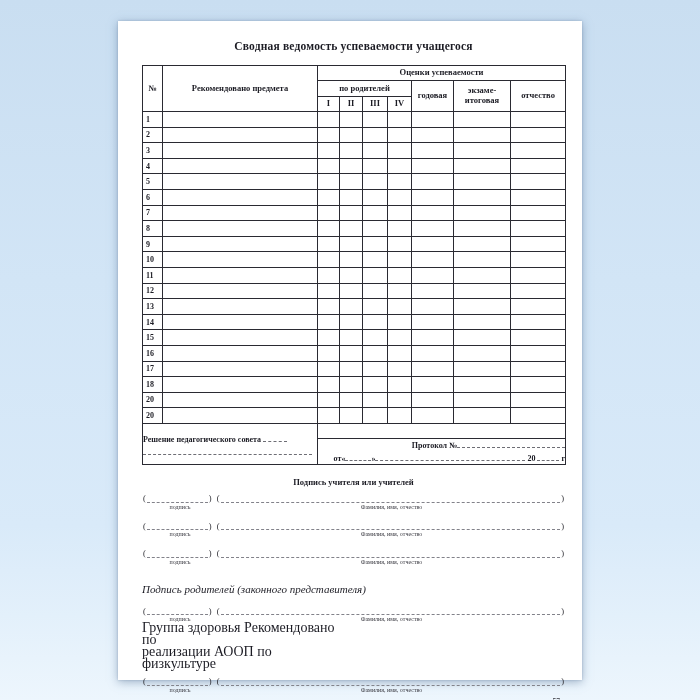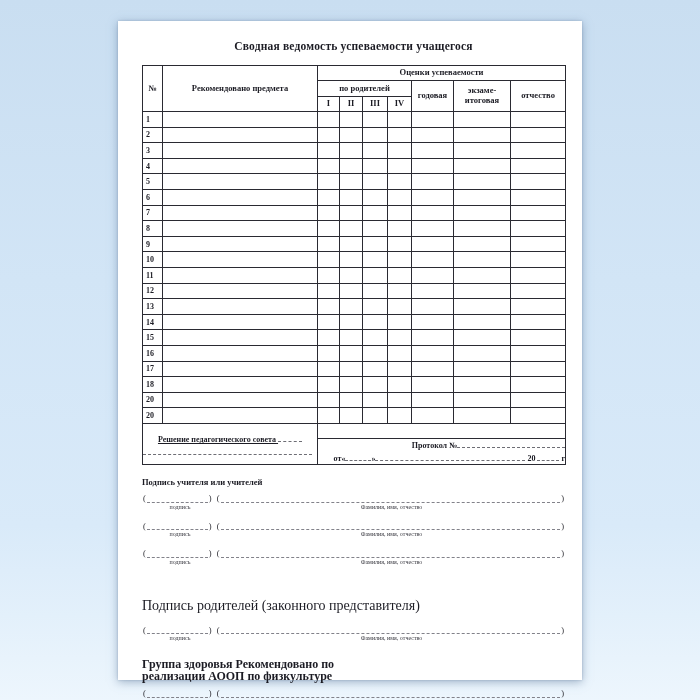--- a/index.html
+++ b/index.html
@@ -24,39 +24,39 @@
   .grid th, .grid td { border:1px solid #2a2a32; overflow:hidden; }
   .grid th { font-size:8.5px; font-weight:bold; padding:1px; line-height:1.12; text-align:center; vertical-align:middle; }
   .grid thead tr.r1 th { height:12px; }
   .grid thead tr.r2 th { height:13px; }
   .grid thead tr.r3 th { height:12px; }
   .grid tbody td { height:14.6px; font-size:8px; font-weight:bold; padding:0; vertical-align:middle; }
   .grid tbody td.num { padding-left:3px; text-align:left; }
 
   
   td.decision {
-    vertical-align:top; text-align:center; padding:2px 4px 3px;
-    font-size:8.5px; font-weight:bold; line-height:1.15; height:auto;text-decoration:underline;
+    vertical-align:top; text-align:left; padding:2px 4px 3px;
+    font-size:8.5px; font-weight:bold; line-height:1.15; height:auto;
   }
   .uline-sm { display:inline-block; width:24px; height:8px; border-bottom:1px dashed #6d6d74; }
   .uline-full { display:block; margin-top:9px; width:97%; height:1px; border-bottom:1px dashed #6d6d74; }
   td.gapcell { height:10px; }
   td.protocol {
     text-align:right; padding:1px 6px 2px; font-size:8.5px; font-weight:bold; line-height:1.3; height:auto;
   }
   .ln { display:inline-block; height:8px; border-bottom:1px dashed #6d6d74; }
   .ln-a { width:108px; }
   .ln-b { width:26px; }
   .ln-c { width:150px; }
   .ln-d { width:22px; }
 
   
-  .h-bold   { font-size:8.5px; font-weight:bold; margin-top:12px; }
-  .h-reg    { font-size:14px; margin-top:33px; }
-  .h-health { font-size:12px; font-weight:bold; line-height:12px; margin-top:17px; width:200px; }
+  .h-bold   { font-size:8.5px; font-weight:bold; margin-top:12px;text-align:center; }
+  .h-reg    { font-size:11px; margin-top:18px;font-style:italic; }
+  .h-health { font-size:14px; font-weight:normal; line-height:12px; width:200px; }
   .sigblock { margin-top:12px; width:423px; }
   .sigblock.first { margin-top:7px; }
   .sigrow { display:flex; align-items:flex-end; font-size:8.5px; line-height:1; color:#2a2a30; }
   .sigrow .p { flex:none; padding:0 1px; }
   .sigrow .sp { margin-left:3px; }
   .line { border-bottom:1px dashed #82828a; height:7px; }
   .line-short { flex:none; width:61px; }
   .line-long  { flex:1; }
   .siglabels { display:flex; width:423px; font-size:6px; color:#3a3a42; margin-top:1px; }
   .siglabels .l1 { flex:none; width:76px; text-align:center; }

